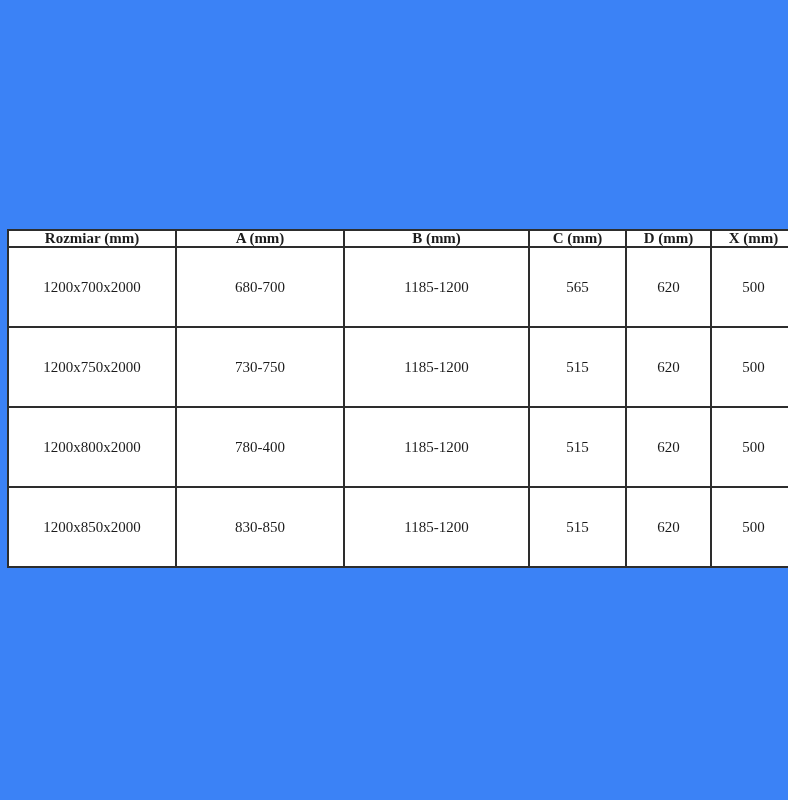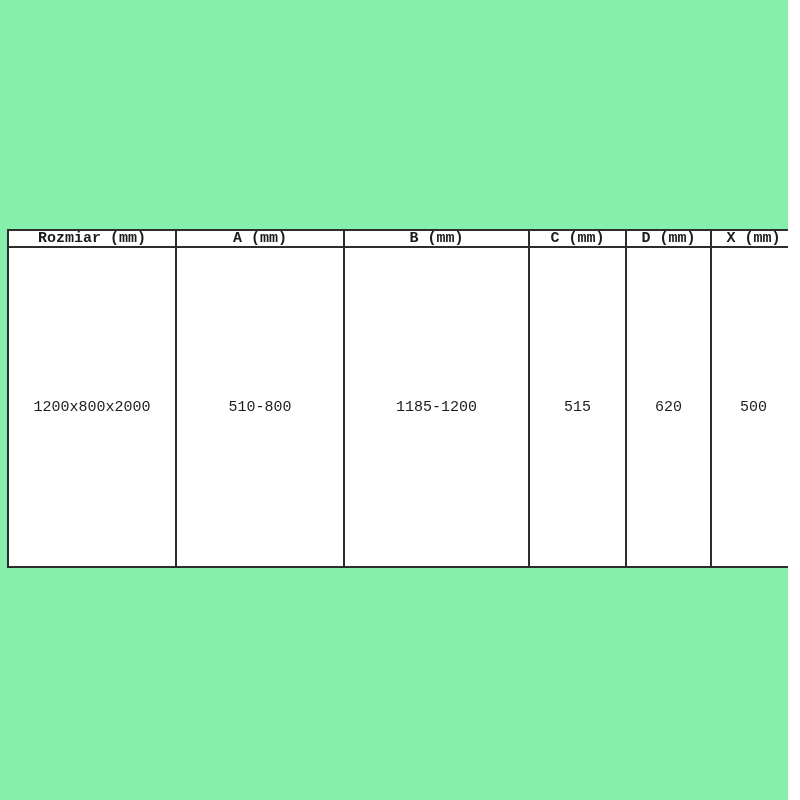--- a/index.html
+++ b/index.html
@@ -4,23 +4,23 @@
 <style>
   html, body {
     margin: 0;
     padding: 0;
     background: #ffffff;
   }
   .canvas {
     position: relative;
     width: 788px;
     height: 800px;
-    background: #86efac;
+    background: #3b82f6;
     overflow: hidden;
-    font-family: Liberation Mono, monospace;
+    font-family: Liberation Serif, serif;
   }
   table.spec-table {
     position: absolute;
     left: 7px;
     top: 229px;
     width: 788px;
     height: 339px;
     border-collapse: collapse;
     table-layout: fixed;
     background: #ffffff;
@@ -65,22 +65,46 @@
           <th>Rozmiar (mm)</th>
           <th>A (mm)</th>
           <th>B (mm)</th>
           <th>C (mm)</th>
           <th>D (mm)</th>
           <th>X (mm)</th>
         </tr>
     </thead>
     <tbody>
         <tr>
+          <td>1200x700x2000</td>
+          <td>680-700</td>
+          <td>1185-1200</td>
+          <td>565</td>
+          <td>620</td>
+          <td>500</td>
+        </tr>
+        <tr>
+          <td>1200x750x2000</td>
+          <td>730-750</td>
+          <td>1185-1200</td>
+          <td>515</td>
+          <td>620</td>
+          <td>500</td>
+        </tr>
+        <tr>
           <td>1200x800x2000</td>
-          <td>510-800</td>
+          <td>780-400</td>
+          <td>1185-1200</td>
+          <td>515</td>
+          <td>620</td>
+          <td>500</td>
+        </tr>
+        <tr>
+          <td>1200x850x2000</td>
+          <td>830-850</td>
           <td>1185-1200</td>
           <td>515</td>
           <td>620</td>
           <td>500</td>
         </tr>
       </tbody>
   </table>
 </div>
 
 </body></html>

